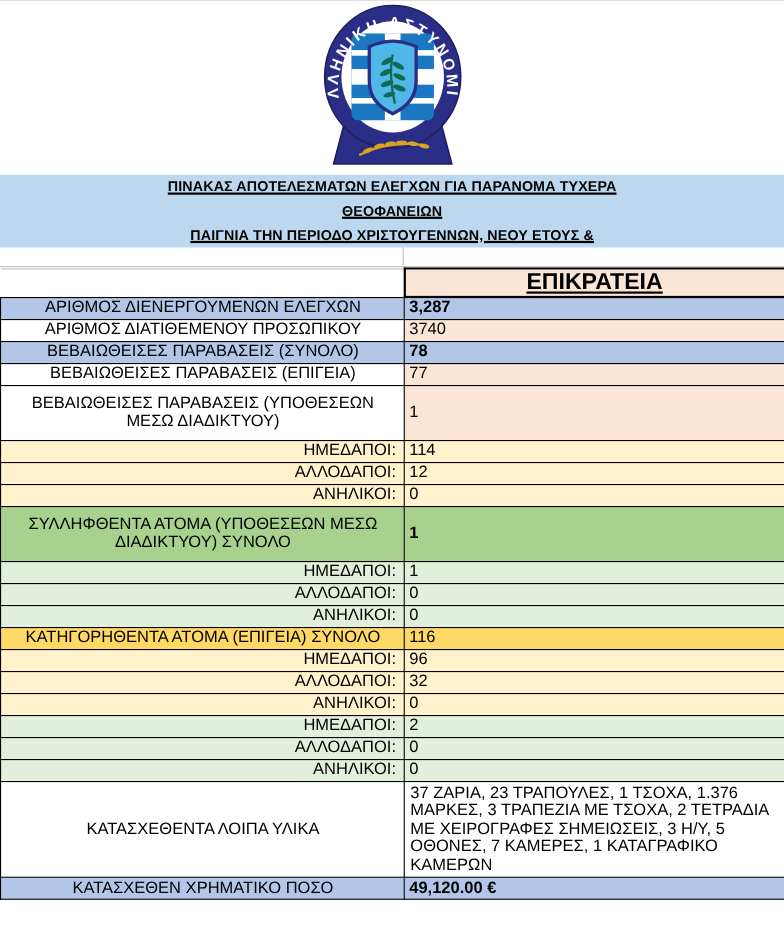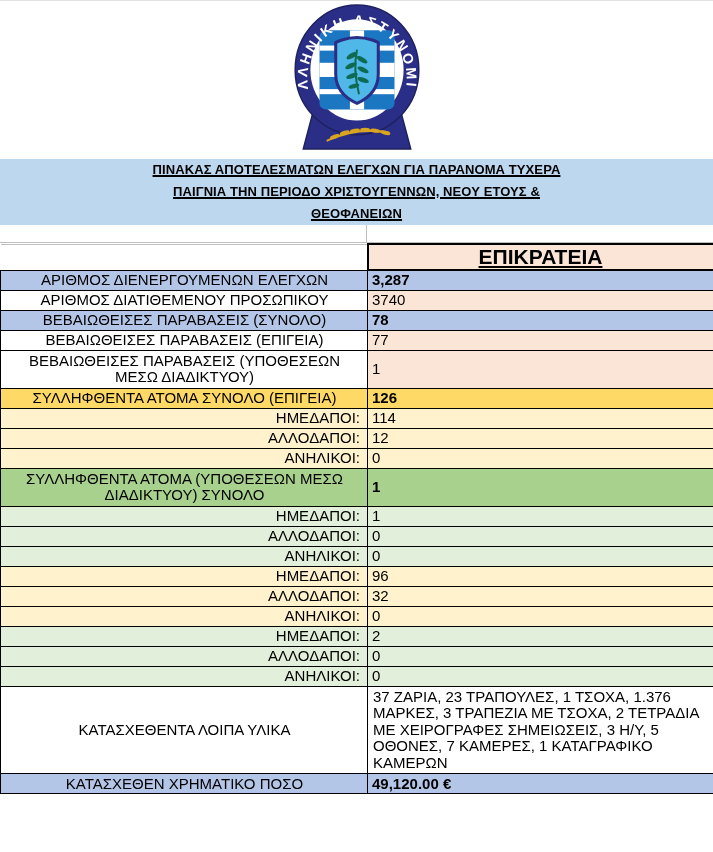--- a/index.html
+++ b/index.html
@@ -55,21 +55,21 @@
     border-collapse:collapse;table-layout:fixed;width:713px;
   }
   td{
     font-size:15px;line-height:16px;
     padding:0 4px;
     border:1px solid #000;
     overflow:hidden;
     vertical-align:middle;
   }
   tr.r-single{height:20px;}
-  tr.r-double{height:38px;}
+  tr.r-double{height:50px;}
   tr.r-tall{height:82px;}
   tr.r-head{height:26px;}
   td.ghost{border:none;border-top:1px solid var(--gridline);background:#fff;}
   td.colhead{
     border:2px solid #000;
     background:var(--row_peach);
     font-size:21px;font-weight:bold;text-align:center;text-decoration:underline;
   }
   td.lbl{text-align:center;padding-left:5px;}
   td.lbl.a-right{text-align:right;padding-right:7px;}
@@ -121,22 +121,22 @@
     <ellipse class="laurel-leaf" cx="52" cy="128" rx="5" ry="2" transform="rotate(-15 52 128)"></ellipse>
     <ellipse class="laurel-leaf" cx="62" cy="126" rx="5" ry="2" transform="rotate(-8 62 126)"></ellipse>
     <ellipse class="laurel-leaf" cx="72" cy="125" rx="5" ry="2" transform="rotate(0 72 125)"></ellipse>
     <ellipse class="laurel-leaf" cx="82" cy="126" rx="5" ry="2" transform="rotate(8 82 126)"></ellipse>
     <ellipse class="laurel-leaf" cx="92" cy="128" rx="5" ry="2" transform="rotate(14 92 128)"></ellipse>
   </svg>
 </div>
 
 <div class="title-band">
   <div class="title-line">ΠΙΝΑΚΑΣ ΑΠΟΤΕΛΕΣΜΑΤΩΝ ΕΛΕΓΧΩΝ ΓΙΑ ΠΑΡΑΝΟΜΑ ΤΥΧΕΡΑ</div>
+  <div class="title-line">ΘΕΟΦΑΝΕΙΩΝ</div>
   <div class="title-line">ΠΑΙΓΝΙΑ ΤΗΝ ΠΕΡΙΟΔΟ ΧΡΙΣΤΟΥΓΕΝΝΩΝ, ΝΕΟΥ ΕΤΟΥΣ &amp;</div>
-  <div class="title-line">ΘΕΟΦΑΝΕΙΩΝ</div>
 </div>
 
 <div class="gap-row">
   <div class="vline"></div>
 </div>
 
 <table class="results">
   <colgroup>
       <col style="width:367px">
       <col style="width:346px">
@@ -160,24 +160,20 @@
       </tr>
       <tr class="r-single">
         <td class="lbl a-left bg-white">ΒΕΒΑΙΩΘΕΙΣΕΣ ΠΑΡΑΒΑΣΕΙΣ (ΕΠΙΓΕΙΑ)</td>
         <td class="val bg-peach">77</td>
       </tr>
       <tr class="r-double">
         <td class="lbl a-center bg-white">ΒΕΒΑΙΩΘΕΙΣΕΣ ΠΑΡΑΒΑΣΕΙΣ (ΥΠΟΘΕΣΕΩΝ ΜΕΣΩ ΔΙΑΔΙΚΤΥΟΥ)</td>
         <td class="val bg-peach">1</td>
       </tr>
       <tr class="r-single">
-        <td class="lbl a-left bg-gold">ΣΥΛΛΗΦΘΕΝΤΑ ΑΤΟΜΑ ΣΥΝΟΛΟ (ΕΠΙΓΕΙΑ)</td>
-        <td class="val bg-gold v-bold">126</td>
-      </tr>
-      <tr class="r-single">
         <td class="lbl a-right bg-ly">ΗΜΕΔΑΠΟΙ:</td>
         <td class="val bg-ly">114</td>
       </tr>
       <tr class="r-single">
         <td class="lbl a-right bg-ly">ΑΛΛΟΔΑΠΟΙ:</td>
         <td class="val bg-ly">12</td>
       </tr>
       <tr class="r-single">
         <td class="lbl a-right bg-ly">ΑΝΗΛΙΚΟΙ:</td>
         <td class="val bg-ly">0</td>
@@ -192,20 +188,24 @@
       </tr>
       <tr class="r-single">
         <td class="lbl a-right bg-lg">ΑΛΛΟΔΑΠΟΙ:</td>
         <td class="val bg-lg">0</td>
       </tr>
       <tr class="r-single">
         <td class="lbl a-right bg-lg">ΑΝΗΛΙΚΟΙ:</td>
         <td class="val bg-lg">0</td>
       </tr>
       <tr class="r-single">
+        <td class="lbl a-left bg-gold">ΚΑΤΗΓΟΡΗΘΕΝΤΑ ΑΤΟΜΑ (ΕΠΙΓΕΙΑ) ΣΥΝΟΛΟ</td>
+        <td class="val bg-gold">116</td>
+      </tr>
+      <tr class="r-single">
         <td class="lbl a-right bg-ly">ΗΜΕΔΑΠΟΙ:</td>
         <td class="val bg-ly">96</td>
       </tr>
       <tr class="r-single">
         <td class="lbl a-right bg-ly">ΑΛΛΟΔΑΠΟΙ:</td>
         <td class="val bg-ly">32</td>
       </tr>
       <tr class="r-single">
         <td class="lbl a-right bg-ly">ΑΝΗΛΙΚΟΙ:</td>
         <td class="val bg-ly">0</td>

